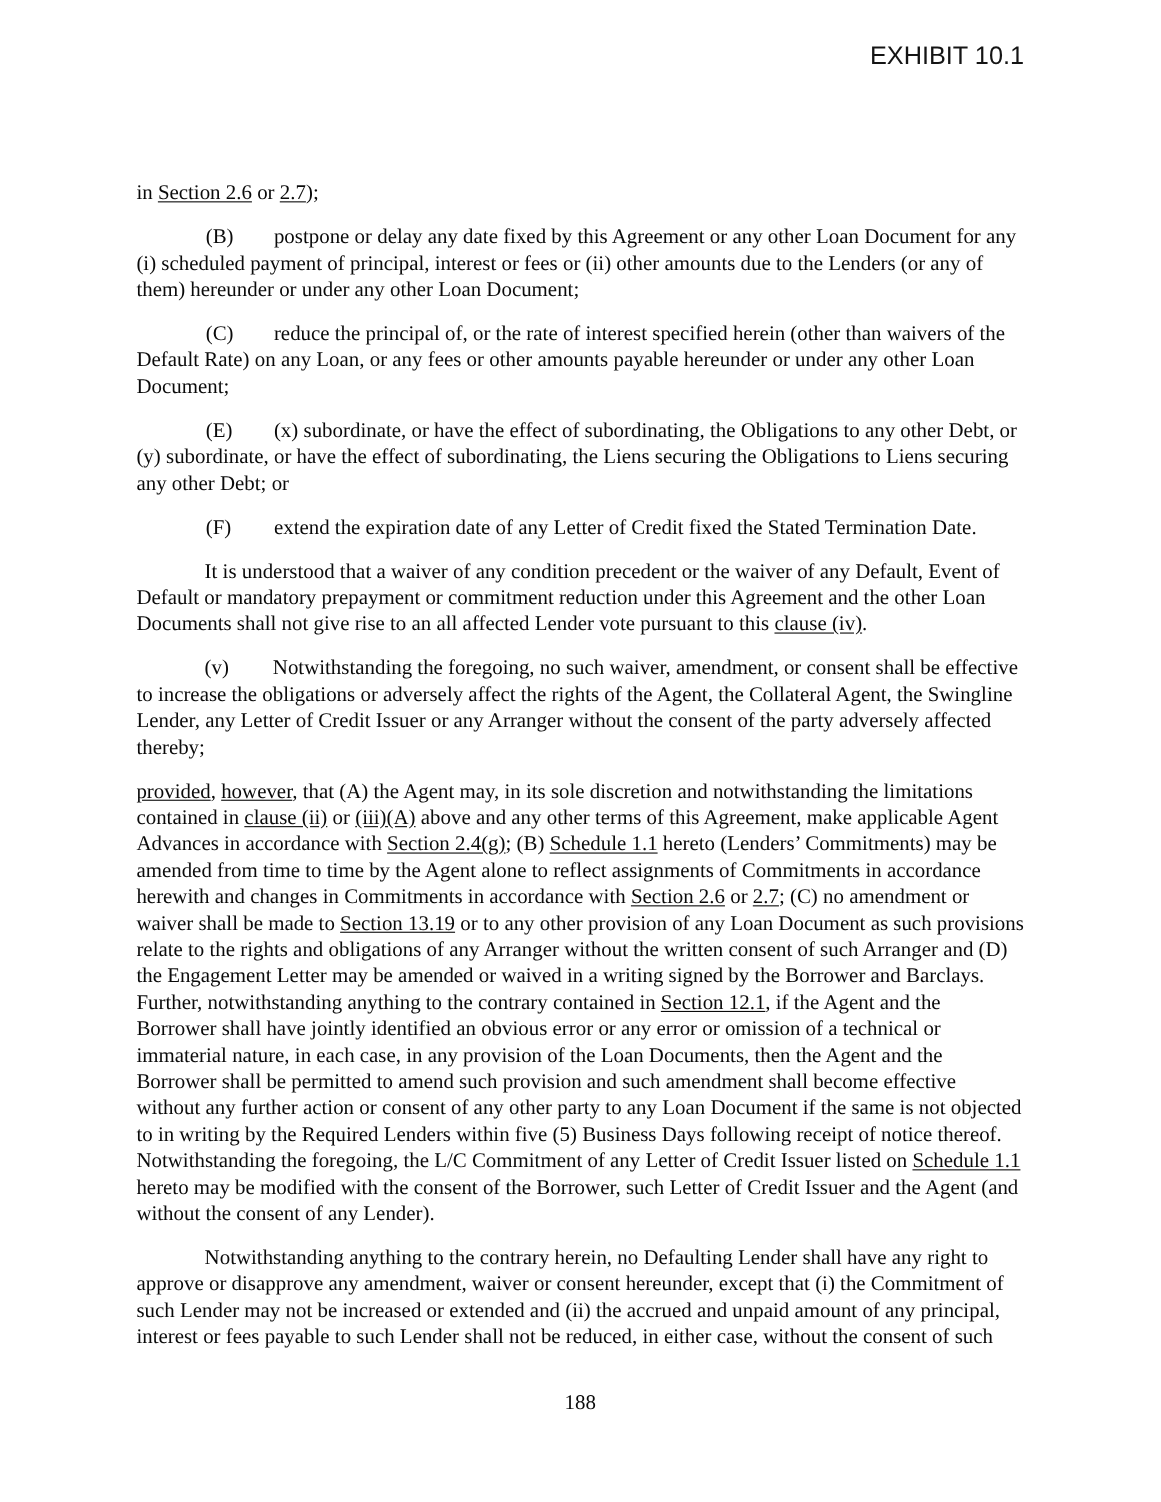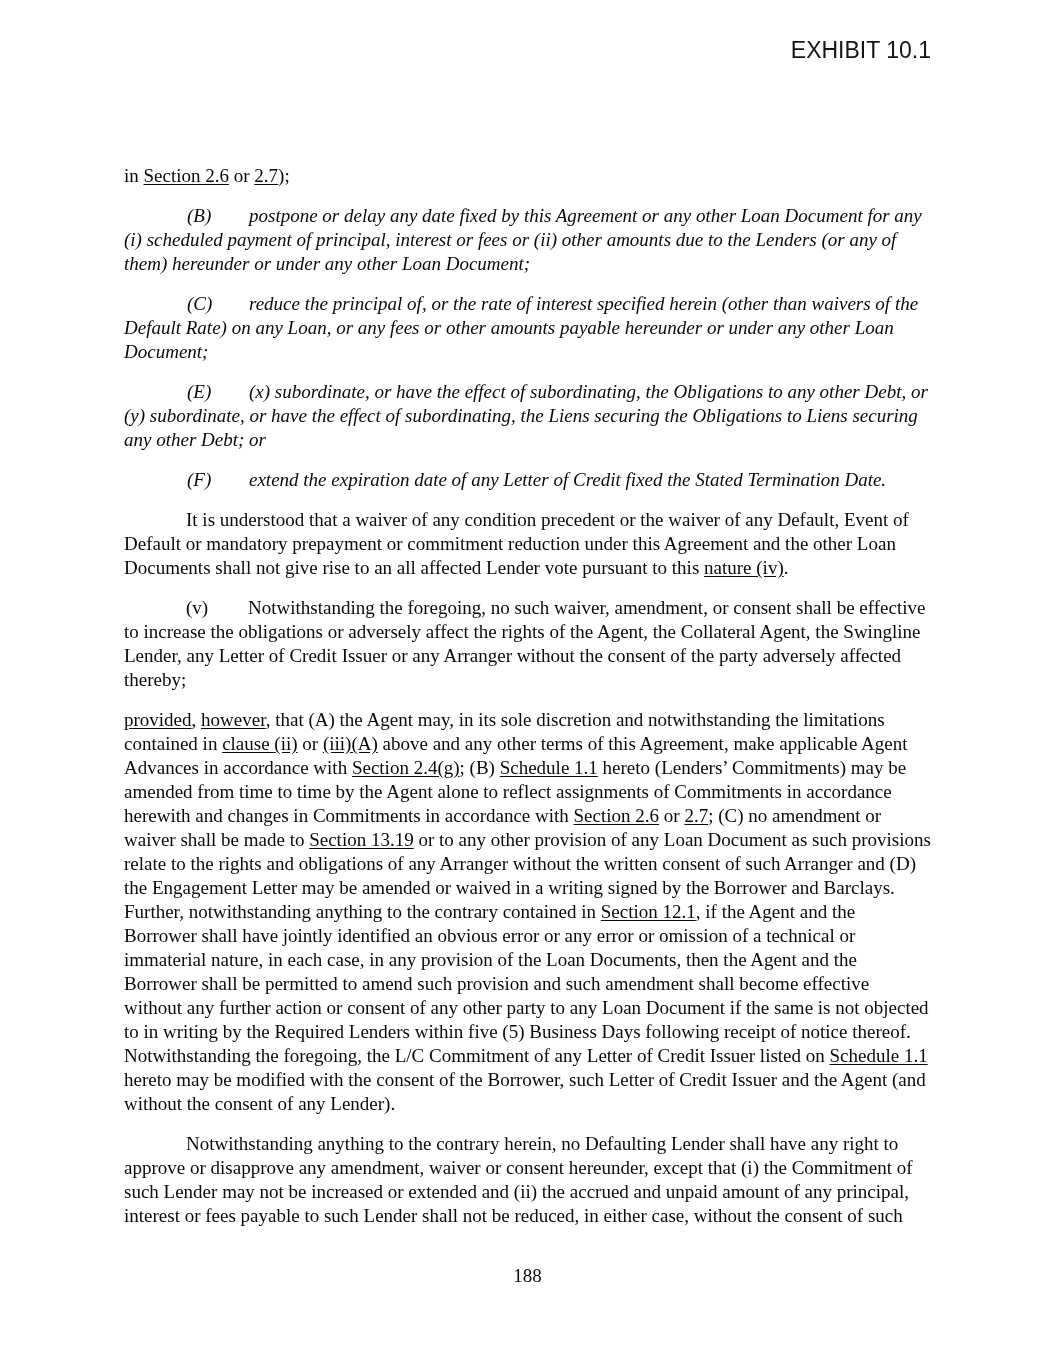--- a/index.html
+++ b/index.html
@@ -35,21 +35,20 @@
     margin-top: 102px;
   }
   
   .indent1 {
     margin-left: 62px;
   }
   
   .lettered {
     margin-left: 62px;
     text-indent: 63px;
-    font-style: italic;
   }
   
   .firstline-indent {
     text-indent: 62px;
   }
   
   .clause-label {
     display: inline-block;
     width: 62px;
     text-indent: 0;
@@ -79,21 +78,21 @@
 
   <p class="para lettered"><span class="clause-label">(B)</span><span><span>postpone or delay any date fixed by this Agreement or any other Loan Document for any (i) scheduled payment of principal, interest or fees or (ii) other amounts due to the Lenders (or any of them) hereunder or under any other Loan Document;</span></span></p>
 
   <p class="para lettered"><span class="clause-label">(C)</span><span><span>reduce the principal of, or the rate of interest specified herein (other than waivers of the Default Rate) on any Loan, or any fees or other amounts payable hereunder or under any other Loan Document;</span></span></p>
 
 
   <p class="para lettered"><span class="clause-label">(E)</span><span><span>(x) subordinate, or have the effect of subordinating, the Obligations to any other Debt, or (y) subordinate, or have the effect of subordinating, the Liens securing the Obligations to Liens securing any other Debt; or</span></span></p>
 
   <p class="para lettered"><span class="clause-label">(F)</span><span><span>extend the expiration date of any Letter of Credit fixed the Stated Termination Date.</span></span></p>
 
-  <p class="para firstline-indent"><span><span>It is understood that a waiver of any condition precedent or the waiver of any Default, Event of Default or mandatory prepayment or commitment reduction under this Agreement and the other Loan Documents shall not give rise to an all affected Lender vote pursuant to this </span><span class="u">nature (iv)</span><span>.</span></span></p>
+  <p class="para firstline-indent"><span><span>It is understood that a waiver of any condition precedent or the waiver of any Default, Event of Default or mandatory prepayment or commitment reduction under this Agreement and the other Loan Documents shall not give rise to an all affected Lender vote pursuant to this </span><span class="u">clause (iv)</span><span>.</span></span></p>
 
   <p class="para firstline-indent"><span class="clause-label">(v)</span><span><span>Notwithstanding the foregoing, no such waiver, amendment, or consent shall be effective to increase the obligations or adversely affect the rights of the Agent, the Collateral Agent, the Swingline Lender, any Letter of Credit Issuer or any Arranger without the consent of the party adversely affected thereby;</span></span></p>
 
   <p class="para"><span><span class="u">provided</span><span>, </span><span class="u">however</span><span>, that (A) the Agent may, in its sole discretion and notwithstanding the limitations contained in </span><span class="u">clause (ii)</span><span> or </span><span class="u">(iii)(A)</span><span> above and any other terms of this Agreement, make applicable Agent Advances in accordance with </span><span class="u">Section 2.4(g)</span><span>; (B) </span><span class="u">Schedule 1.1</span><span> hereto (Lenders’ Commitments) may be amended from time to time by the Agent alone to reflect assignments of Commitments in accordance herewith and changes in Commitments in accordance with </span><span class="u">Section 2.6</span><span> or </span><span class="u">2.7</span><span>; (C) no amendment or waiver shall be made to </span><span class="u">Section 13.19</span><span> or to any other provision of any Loan Document as such provisions relate to the rights and obligations of any Arranger without the written consent of such Arranger and (D) the Engagement Letter may be amended or waived in a writing signed by the Borrower and Barclays.&nbsp; Further, notwithstanding anything to the contrary contained in </span><span class="u">Section 12.1</span><span>, if the Agent and the Borrower shall have jointly identified an obvious error or any error or omission of a technical or immaterial nature, in each case, in any provision of the Loan Documents, then the Agent and the Borrower shall be permitted to amend such provision and such amendment shall become effective without any further action or consent of any other party to any Loan Document if the same is not objected to in writing by the Required Lenders within five (5) Business Days following receipt of notice thereof.&nbsp; Notwithstanding the foregoing, the L/C Commitment of any Letter of Credit Issuer listed on </span><span class="u">Schedule 1.1</span><span> hereto may be modified with the consent of the Borrower, such Letter of Credit Issuer and the Agent (and without the consent of any Lender).</span></span></p>
 
   <p class="para firstline-indent"><span><span>Notwithstanding anything to the contrary herein, no Defaulting Lender shall have any right to approve or disapprove any amendment, waiver or consent hereunder, except that (i) the Commitment of such Lender may not be increased or extended and (ii) the accrued and unpaid amount of any principal, interest or fees payable to such Lender shall not be reduced, in either case, without the consent of such</span></span></p>
 
   <div class="page-number">188</div>
 
 </div>

